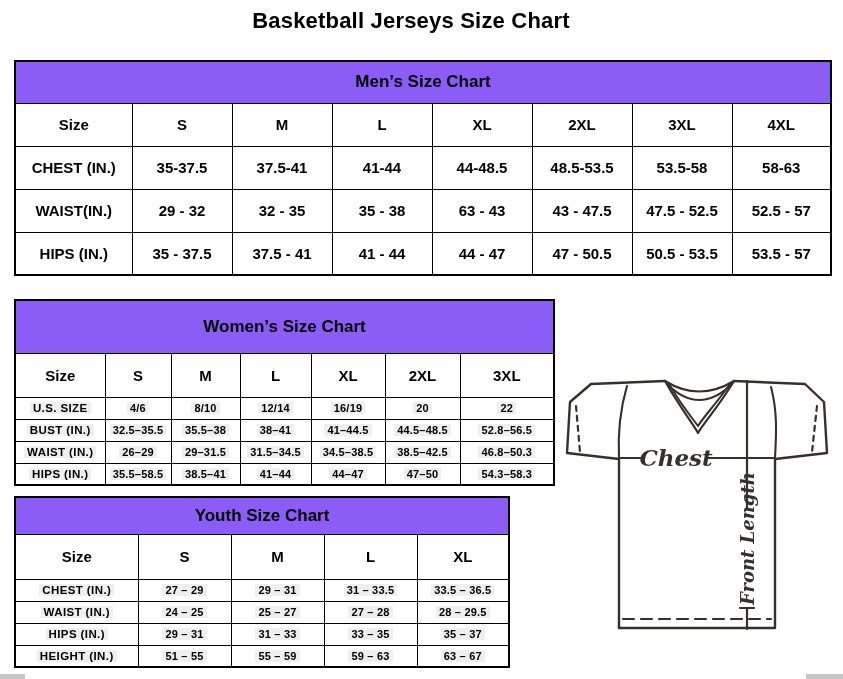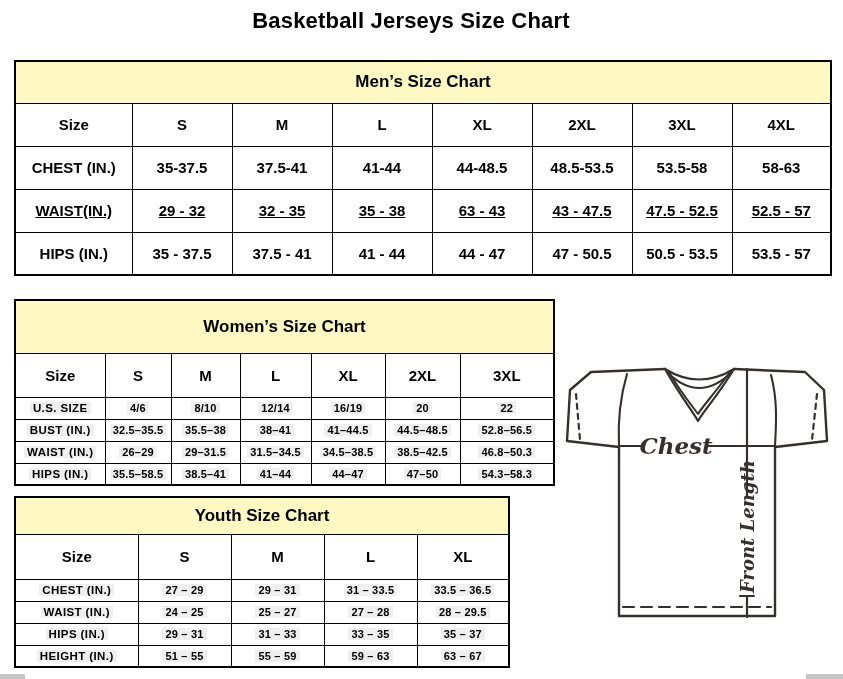--- a/index.html
+++ b/index.html
@@ -16,28 +16,28 @@
   #women-table{left:14px;top:299px;width:539px;height:174px;}
   #youth-table{left:14px;top:496px;width:494px;height:128px;}
   table.size-table{
     border-collapse:collapse;table-layout:fixed;width:100%;height:100%;
     border:2px solid #000;
   }
   table.size-table td{
     border:1.6px solid #000;text-align:center;vertical-align:middle;
     font-weight:bold;padding:0;overflow:hidden;white-space:nowrap;
   }
-  td.cap{background:#fef9c3;font-size:17px;}
+  td.cap{background:#8b5cf6;font-size:17px;}
   td.hdr{font-size:15px;}
   .men td.lbl,.men td.val{font-size:15px;}
   .small td.hdr{font-size:15px;}
   .small td.lbl{font-size:11.5px;letter-spacing:.4px;}
   .small td.val{font-size:11px;letter-spacing:.2px;}
   .small .hl{background:#efefef;padding:0 3px;}
-  .jersey-diagram{position:absolute;left:557px;top:356px;width:286px;height:272px;}
+  .jersey-diagram{position:absolute;left:557px;top:368px;width:286px;height:272px;}
   .scroll-frag{position:absolute;height:5px;background:#c6c6c6;}
   #scroll-frag-left{left:0;top:674px;width:25px;}
   #scroll-frag-right{left:806px;top:674px;width:37px;}
 </style>
 </head>
 <body>
 
 <div class="page-title">Basketball Jerseys Size Chart</div>
 
 <div id="men-table" class="tbl-wrap men">
@@ -69,21 +69,21 @@
         <tr style="height: 43px;">
           <td class="lbl">CHEST (IN.)</td>
           <td class="val">35-37.5</td>
           <td class="val">37.5-41</td>
           <td class="val">41-44</td>
           <td class="val">44-48.5</td>
           <td class="val">48.5-53.5</td>
           <td class="val">53.5-58</td>
           <td class="val">58-63</td>
         </tr>
-        <tr style="height: 43px; text-decoration: underline;">
+        <tr style="height: 43px;">
           <td class="lbl">WAIST(IN.)</td>
           <td class="val">29 - 32</td>
           <td class="val">32 - 35</td>
           <td class="val">35 - 38</td>
           <td class="val">63 - 43</td>
           <td class="val">43 - 47.5</td>
           <td class="val">47.5 - 52.5</td>
           <td class="val">52.5 - 57</td>
         </tr>
         <tr style="height: 43px;">

